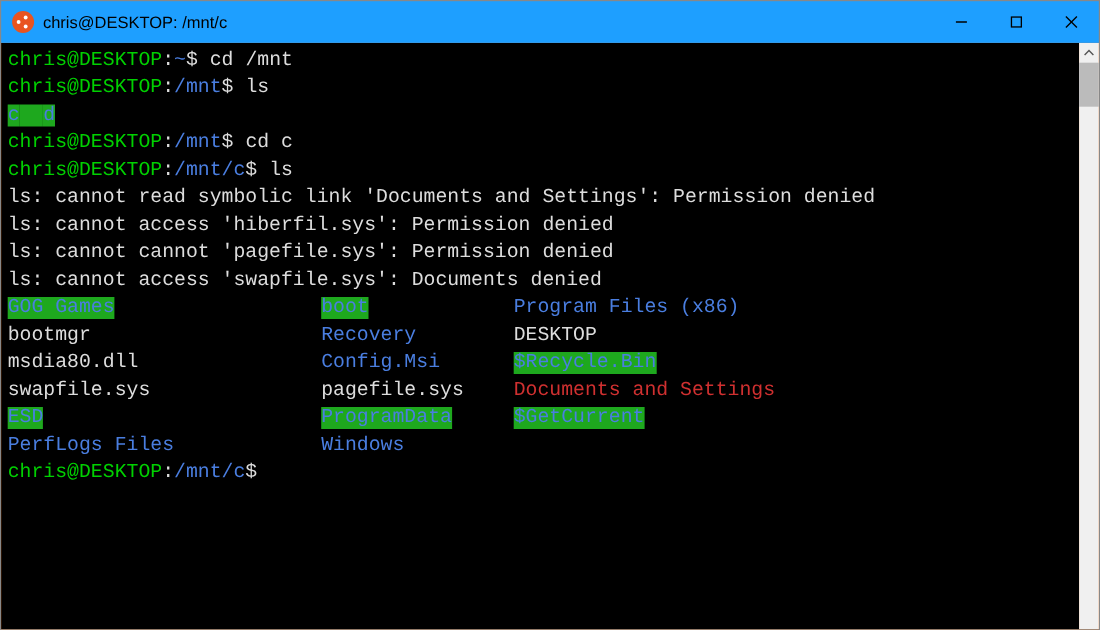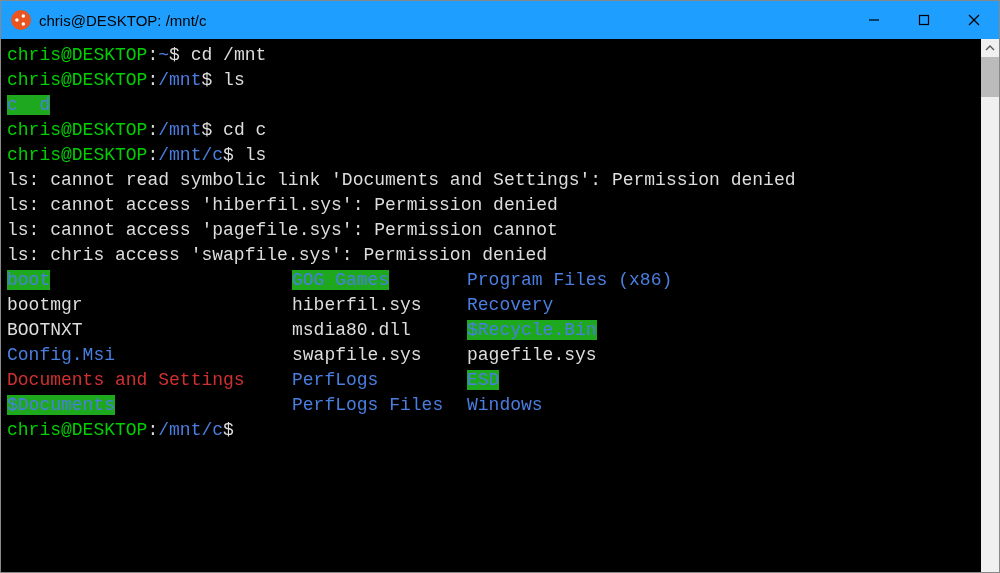--- a/index.html
+++ b/index.html
@@ -156,45 +156,44 @@
   </div>
   <div class="terminal-body">
     <div class="terminal-content">
 <pre><span class="c-green">chris@DESKTOP</span><span class="c-white">:</span><span class="c-blue">~</span><span class="c-white">$ </span><span class="c-white">cd /mnt</span>
 <span class="c-green">chris@DESKTOP</span><span class="c-white">:</span><span class="c-blue">/mnt</span><span class="c-white">$ </span><span class="c-white">ls</span>
 <span class="c-blue bg-green">c</span><span class="bg-green">  </span><span class="c-blue bg-green">d</span>
 <span class="c-green">chris@DESKTOP</span><span class="c-white">:</span><span class="c-blue">/mnt</span><span class="c-white">$ </span><span class="c-white">cd c</span>
 <span class="c-green">chris@DESKTOP</span><span class="c-white">:</span><span class="c-blue">/mnt/c</span><span class="c-white">$ </span><span class="c-white">ls</span>
 <span class="c-white">ls: cannot read symbolic link 'Documents and Settings': Permission denied</span>
 <span class="c-white">ls: cannot access 'hiberfil.sys': Permission denied</span>
-<span class="c-white">ls: cannot access 'pagefile.sys': Permission cannot</span>
-<span class="c-white">ls: chris access 'swapfile.sys': Permission denied</span></pre>
+<span class="c-white">ls: cannot cannot 'pagefile.sys': Permission denied</span>
+<span class="c-white">ls: cannot access 'swapfile.sys': Documents denied</span></pre>
 <div class="ls-grid">
+  <span><span class="c-blue bg-green">GOG Games</span></span>
   <span><span class="c-blue bg-green">boot</span></span>
-  <span><span class="c-blue bg-green">GOG Games</span></span>
   <span><span class="c-blue">Program Files (x86)</span></span>
 
   <span><span class="c-white">bootmgr</span></span>
-  <span><span class="c-white">hiberfil.sys</span></span>
   <span><span class="c-blue">Recovery</span></span>
 
-  <span><span class="c-white">BOOTNXT</span></span>
+  <span><span class="c-white">DESKTOP</span></span>
   <span><span class="c-white">msdia80.dll</span></span>
+  <span><span class="c-blue">Config.Msi</span></span>
+
   <span><span class="c-blue bg-green">$Recycle.Bin</span></span>
-
-  <span><span class="c-blue">Config.Msi</span></span>
   <span><span class="c-white">swapfile.sys</span></span>
   <span><span class="c-white">pagefile.sys</span></span>
 
   <span><span class="c-red">Documents and Settings</span></span>
-  <span><span class="c-blue">PerfLogs</span></span>
 
   <span><span class="c-blue bg-green">ESD</span></span>
-
-  <span><span class="c-blue bg-green">$Documents</span></span>
+  <span><span class="c-blue bg-green">ProgramData</span></span>
+
+  <span><span class="c-blue bg-green">$GetCurrent</span></span>
   <span><span class="c-blue">PerfLogs Files</span></span>
   <span><span class="c-blue">Windows</span></span>
 </div>
 <pre><span class="c-green">chris@DESKTOP</span><span class="c-white">:</span><span class="c-blue">/mnt/c</span><span class="c-white">$</span></pre>
     </div>
     <div class="scroll-area">
       <div class="scroll-up">
         <svg viewBox="0 0 10 10" width="10" height="10">
             <path d="M1 7 L5 3 L9 7" fill="none" stroke="#555" stroke-width="1.3"></path>
           </svg>

